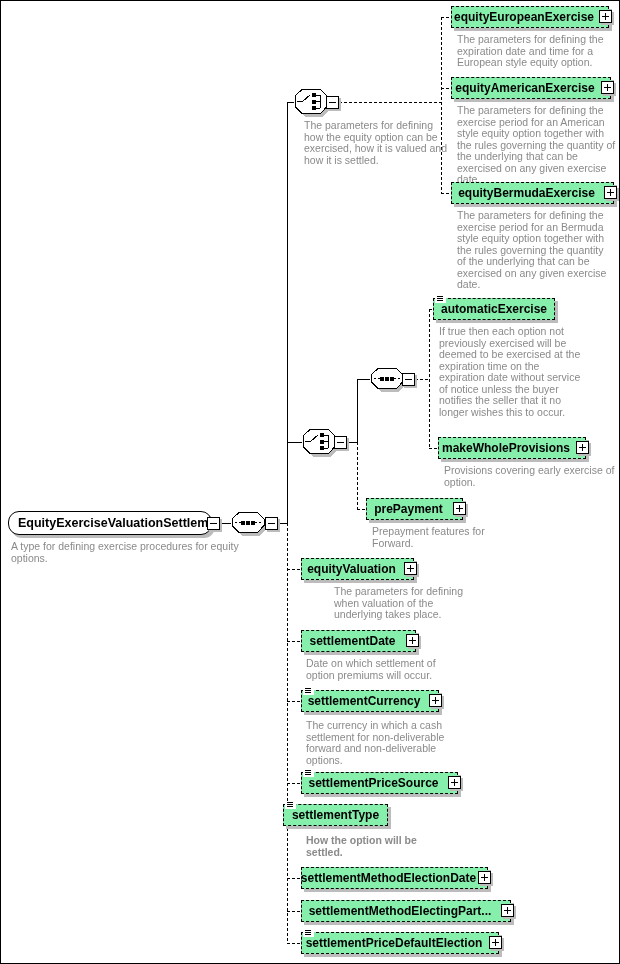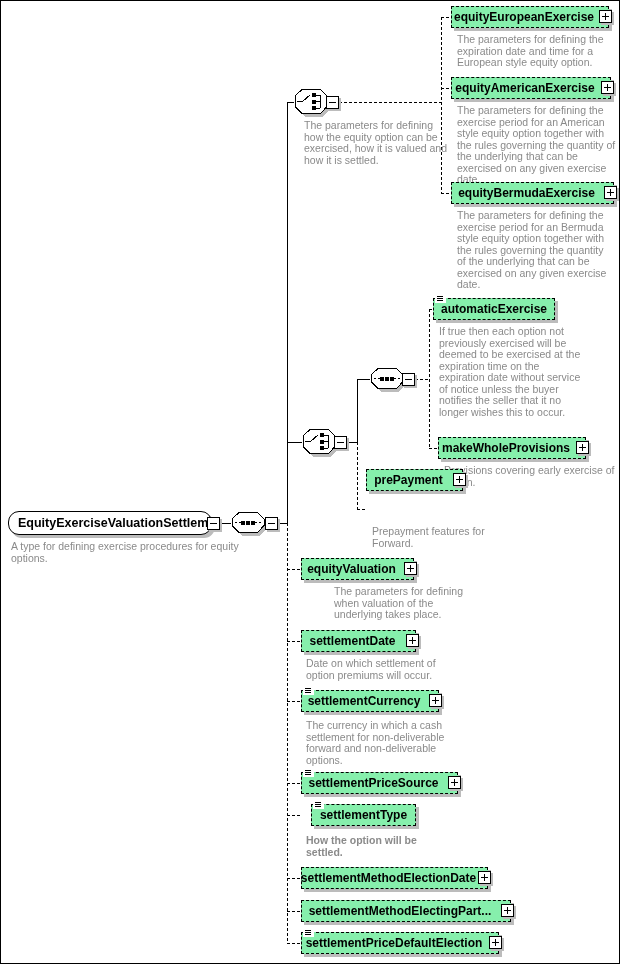--- a/index.html
+++ b/index.html
@@ -149,21 +149,21 @@
       <polygon points="8,0.5 26.5,0.5 33,7 33,17.5 26.5,24.5 8,24.5 1,17.5 1,7" fill="#fff" stroke="#000"></polygon>
       <path d="M3,12.5 H8 M8,13 L16,6" stroke="#000" fill="none"></path>
       <rect x="18" y="4" width="4" height="4" fill="#000"></rect>
       <rect x="18" y="10.5" width="4" height="4" fill="#000"></rect>
       <rect x="18" y="17" width="4" height="4" fill="#000"></rect>
       <path d="M22,6 H26 M22,12.5 H26 M22,19 H26 M26,6 V19" stroke="#000" fill="none"></path>
     </svg>
   </div>
   <div class="pm" style="left:333px;top:435px;"></div>
 
-  <div class="node haspm" style="left:365px;top:468px;width:97px;">
+  <div class="node haspm" style="left:365px;top:497px;width:97px;">
     <span>prePayment</span>
     <div class="pm plus inbox"></div>
   </div>
   <div class="desc" style="left:371px;top:525px;width:115px;">Prepayment features for Forward.</div>
 
   <div class="node haspm" style="left:300px;top:557px;width:113px;">
     <span>equityValuation</span>
     <div class="pm plus inbox"></div>
   </div>
   <div class="desc" style="left:305px;top:585px;width:145px;margin-left:28px;">The parameters for defining when valuation of the underlying takes place.</div>
@@ -180,21 +180,21 @@
     <div class="pm plus inbox"></div>
   </div>
   <div class="desc" style="left:305px;top:719px;width:165px;">The currency in which a cash settlement for non-deliverable forward and non-deliverable options.</div>
 
   <div class="node haspm" style="left:300px;top:771px;width:157px;justify-content:center;">
     <span class="attrmark"></span>
     <span>settlementPriceSource</span>
     <div class="pm plus inbox"></div>
   </div>
 
-  <div class="node" style="left:310px;top:803px;width:105px;">
+  <div class="node" style="left:282px;top:803px;width:105px;">
     <span class="attrmark"></span>
     <span>settlementType</span>
   </div>
   <div class="desc" style="left:305px;top:834px;width:140px;font-weight:bold;">How the option will be settled.</div>
 
   <div class="node haspm" style="left:300px;top:866px;width:187px;">
     <span>settlementMethodElectionDate</span>
     <div class="pm plus inbox"></div>
   </div>
 

